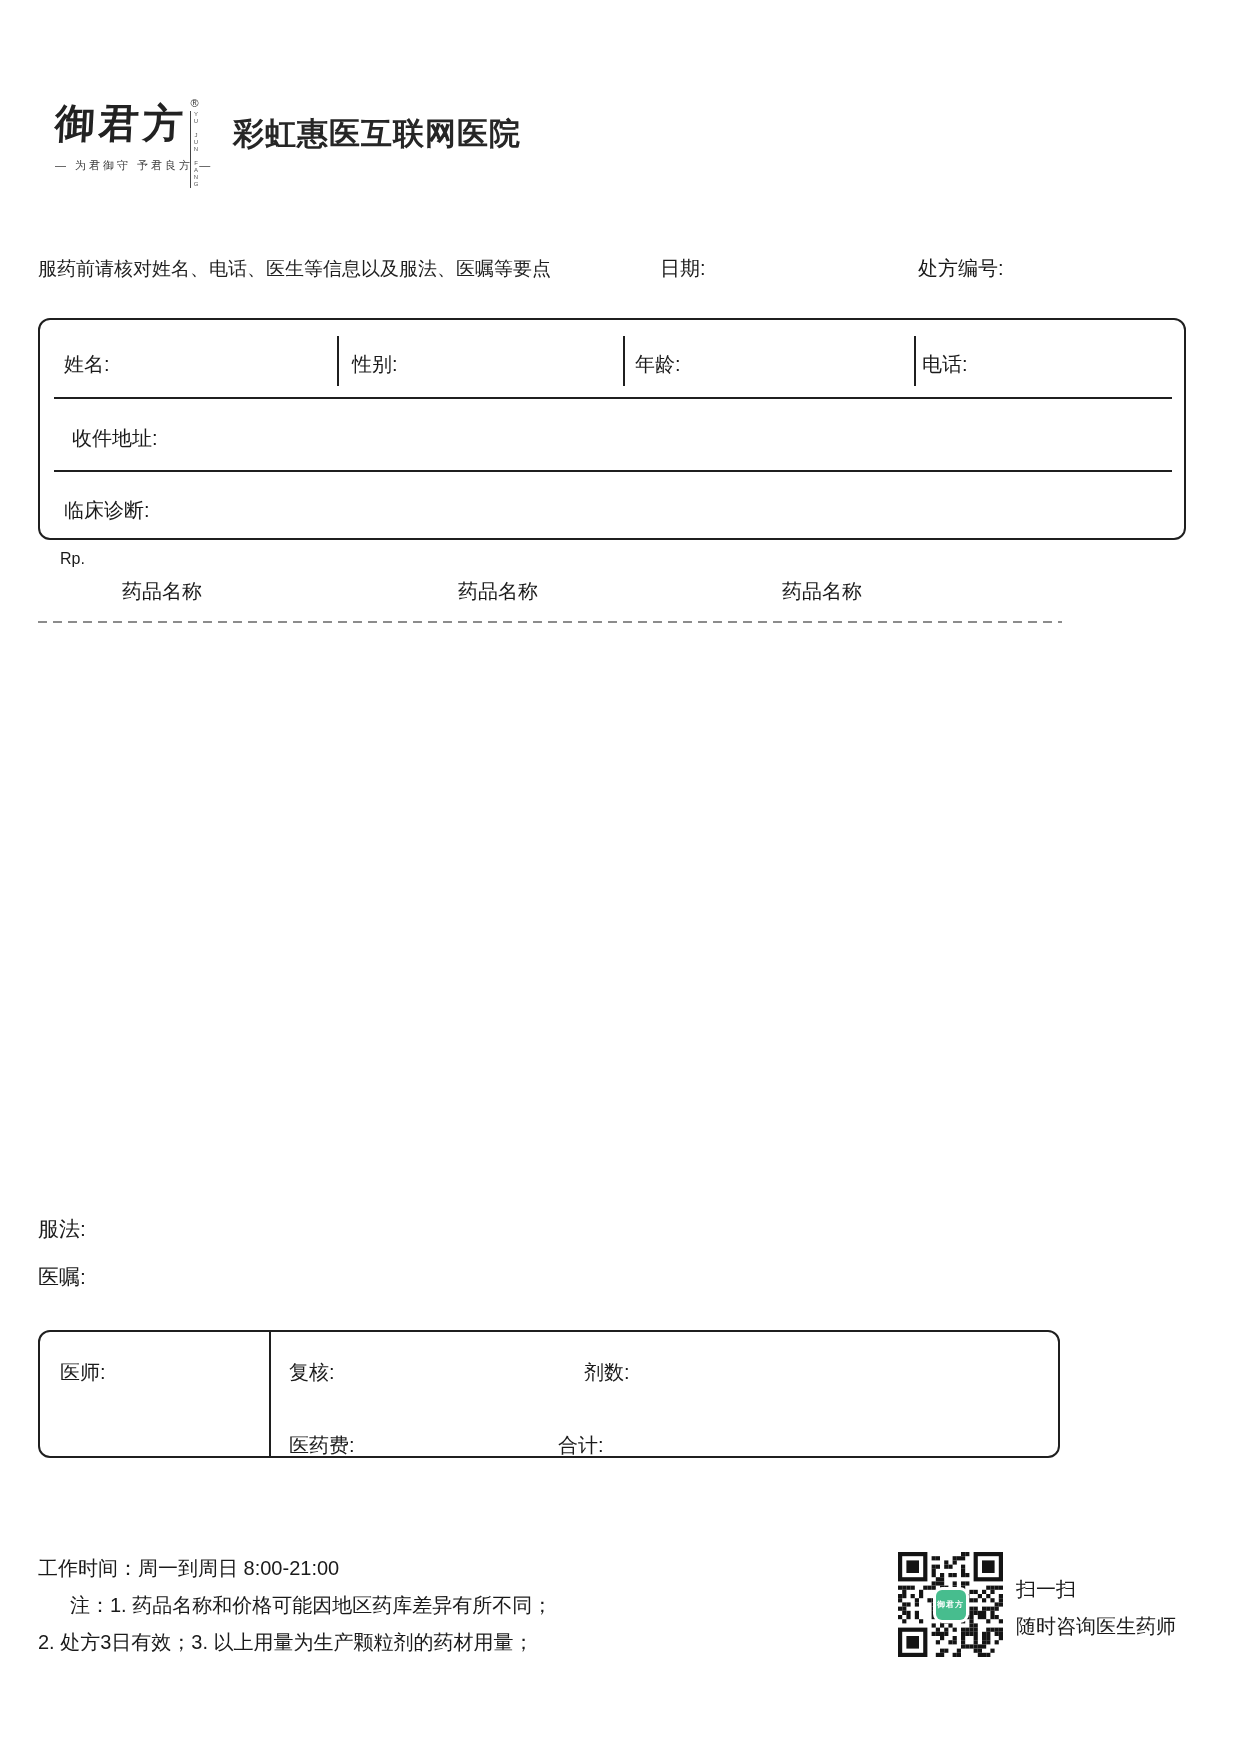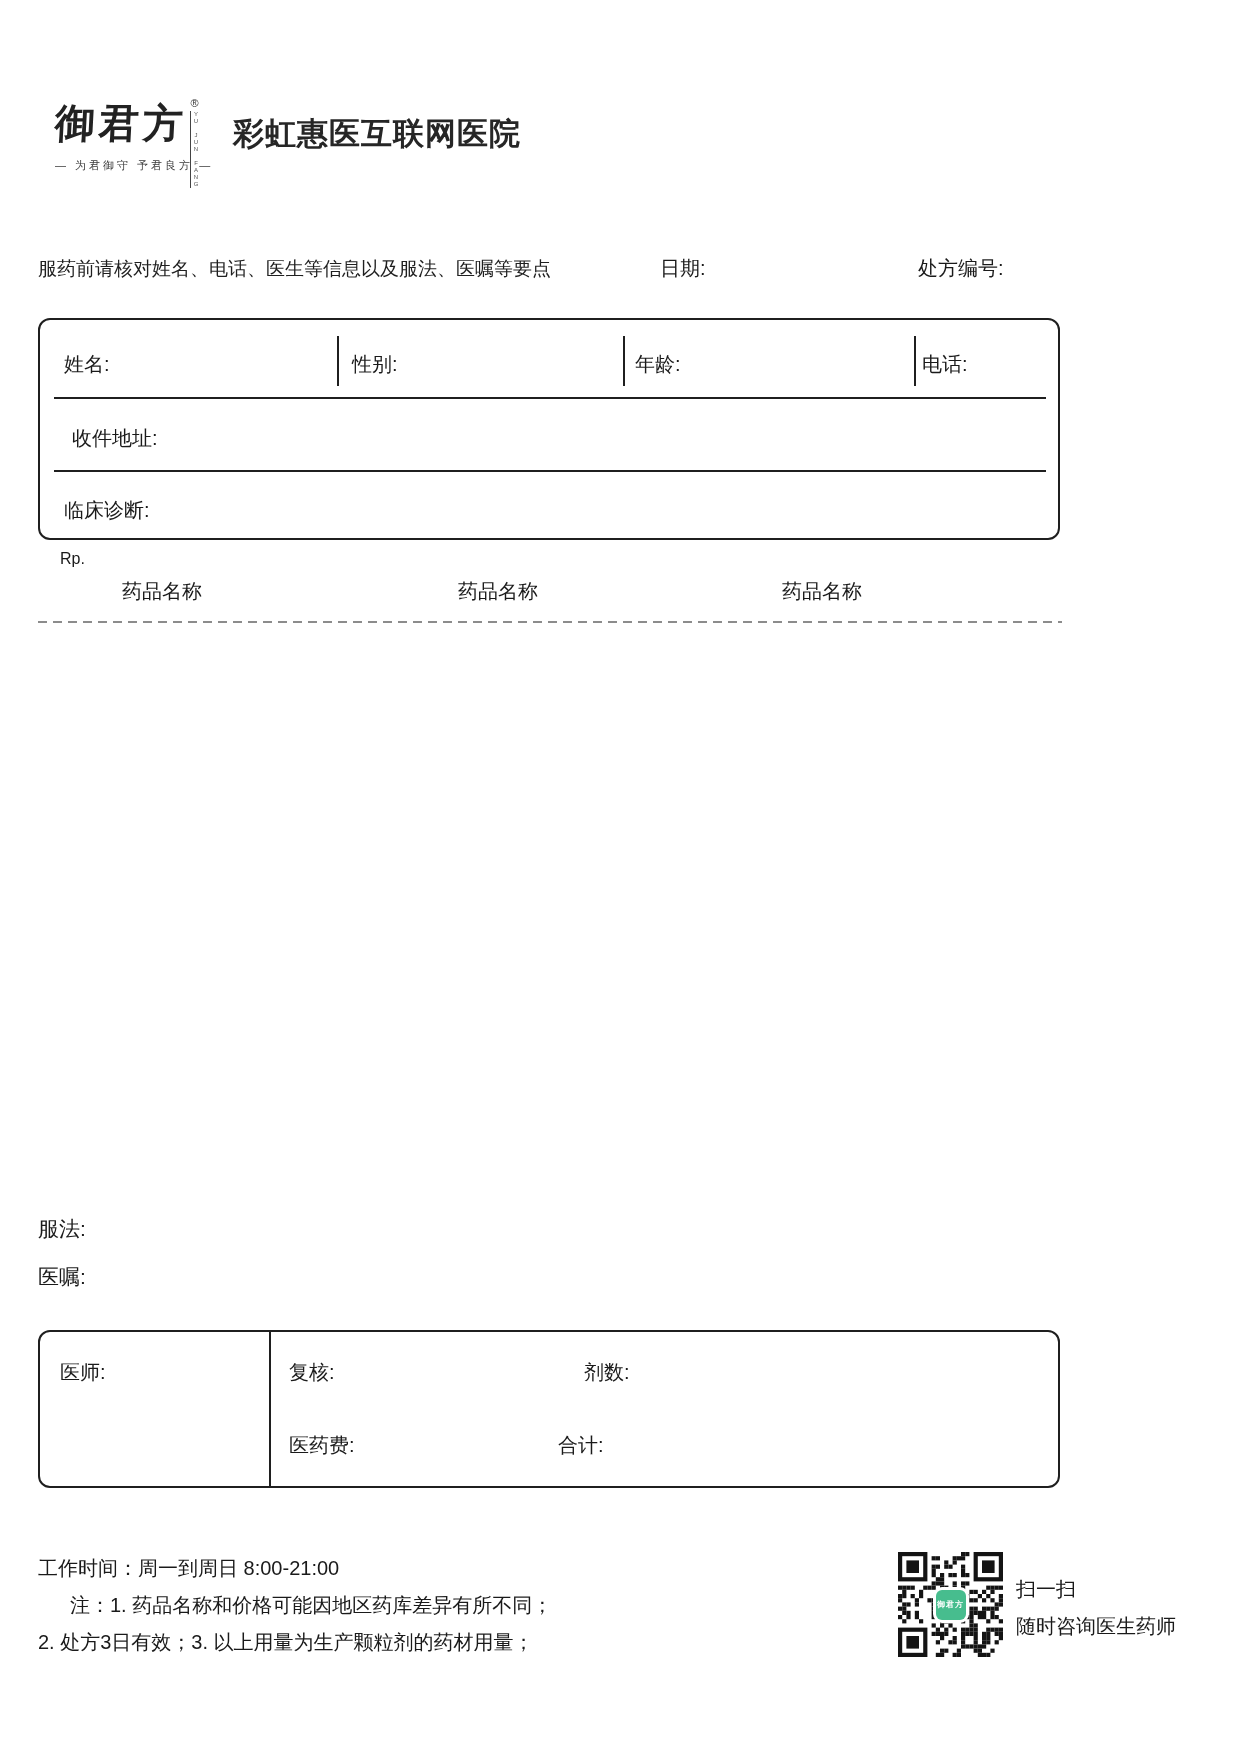--- a/index.html
+++ b/index.html
@@ -74,21 +74,21 @@
     </div>
   </div>
   <div class="abs brand-slogan" style="left:55px; top:158px; width:132px; text-align:center;">— 为君御守 予君良方 —</div>
 
   <div class="abs lbl-sm" style="left:38px; top:256px;">服药前请核对姓名、电话、医生等信息以及服法、医嘱等要点</div>
 
   <div class="abs hospital-title" style="left:233px; top:113px;">彩虹惠医互联网医院</div>
   <div class="abs lbl" style="left:660px; top:255px;">日期:</div>
   <div class="abs lbl" style="left:918px; top:255px;">处方编号:</div>
 
-  <div class="abs round-box" style="left:38px; top:318px; width:1022px; height:222px;">
+  <div class="abs round-box" style="left:38px; top:318px; width:1148px; height:222px;">
 
     <div class="abs lbl" style="left:24px;  top:31px;">姓名:</div>
     <div class="abs lbl" style="left:312px; top:31px;">性别:</div>
     <div class="abs lbl" style="left:595px; top:31px;">年龄:</div>
     <div class="abs lbl" style="left:882px; top:31px;">电话:</div>
 
     <div class="abs vline" style="left:297px; top:16px; height:50px;"></div>
     <div class="abs vline" style="left:583px; top:16px; height:50px;"></div>
     <div class="abs vline" style="left:874px; top:16px; height:50px;"></div>
 
@@ -104,21 +104,21 @@
   <div class="abs lbl" style="left:60px;  top:550px; font-size:16px;text-align:right;">Rp.</div>
   <div class="abs lbl" style="left:122px; top:578px;">药品名称</div>
   <div class="abs lbl" style="left:458px; top:578px;">药品名称</div>
   <div class="abs lbl" style="left:782px; top:578px;">药品名称</div>
 
   <div class="abs dashed-sep" style="left:38px; top:621px; width:1024px;"></div>
 
   <div class="abs lbl" style="left:38px; top:1215px; font-size:21px;text-align:right;">服法:</div>
   <div class="abs lbl" style="left:38px; top:1263px; font-size:21px;">医嘱:</div>
 
-  <div class="abs round-box" style="left:38px; top:1330px; width:1022px; height:158px;">
+  <div class="abs round-box" style="left:38px; top:1330px; width:1022px; height:128px;">
     <div class="abs vline" style="left:229px; top:0; bottom:0;"></div>
 
     <div class="abs lbl" style="left:20px;  top:27px;">医师:</div>
 
     <div class="abs lbl" style="left:249px; top:27px;">复核:</div>
     <div class="abs lbl" style="left:544px; top:27px;">剂数:</div>
 
     <div class="abs lbl" style="left:249px; top:100px;">医药费:</div>
     <div class="abs lbl" style="left:518px; top:100px;">合计:</div>
   </div>

